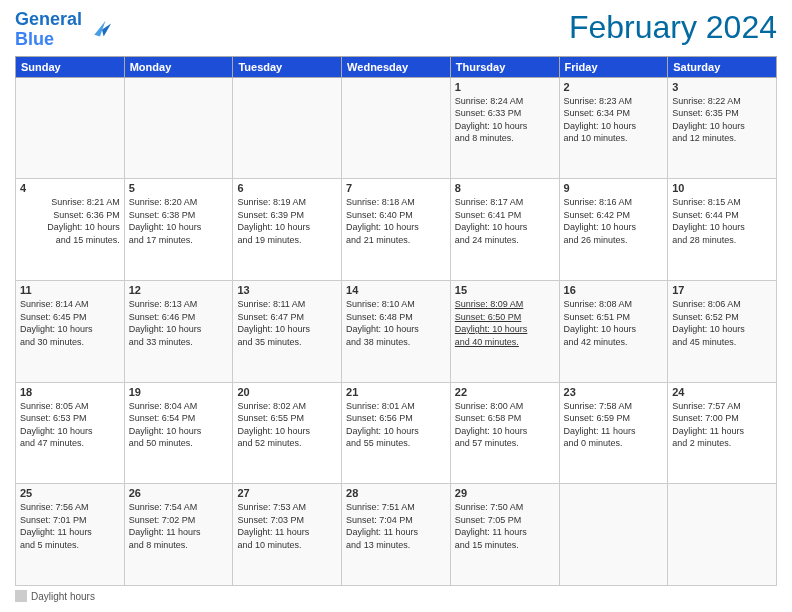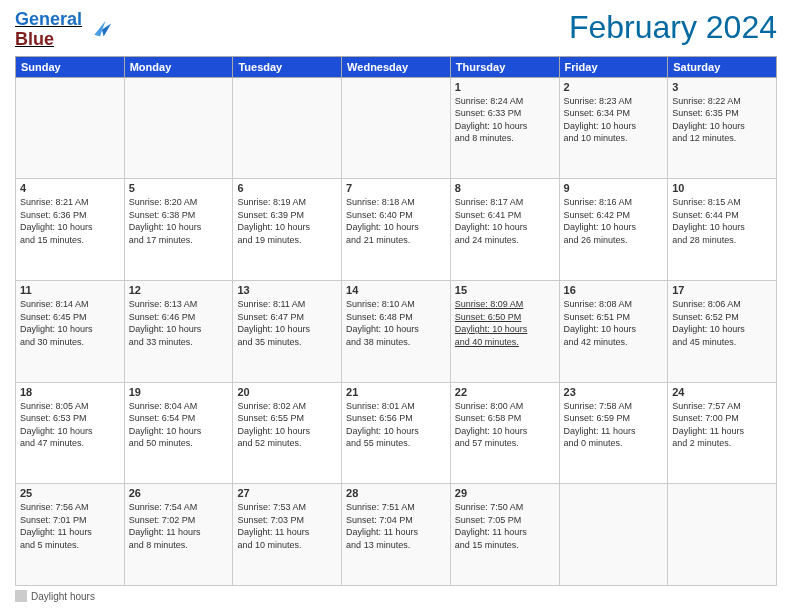--- a/index.html
+++ b/index.html
@@ -110,24 +110,24 @@
       display: inline-block;
     }
   </style>
 </head>
 <body>
 
 <div class="page">
   <div class="header">
     <div class="logo">
       <div>
-        <div style="display:flex;align-items:center;gap:3px;text-decoration:underline;">
+        <div style="display:flex;align-items:center;gap:3px;">
           <div class="logo-text">
             <span>General</span><br>
-            <span style="color:#7f1d1d;">Blue</span>
+            <span style="color:#3b82f6;">Blue</span>
           </div>
           <svg class="logo-bird" viewBox="0 0 30 30" xmlns="http://www.w3.org/2000/svg">
             <polygon points="10,20 28,8 20,22 18,14" fill="#1a6fc4"></polygon>
             <polygon points="10,20 22,5 16,22" fill="#4a9fe4"></polygon>
           </svg>
         </div>
       </div>
     </div>
     <div class="title-block">
       <div class="main-title">February 2024</div>
@@ -170,21 +170,21 @@
             <div class="day-num">3</div>
             <div class="day-info" style="white-space: pre-line;">Sunrise: 8:22 AM
 Sunset: 6:35 PM
 Daylight: 10 hours
 and 12 minutes.</div>
           </td>
         </tr>
         <tr>
           <td>
             <div class="day-num">4</div>
-            <div class="day-info" style="white-space: pre-line;">Sunrise: 8:21 AM
+            <div class="day-info" style="white-space: pre-line; text-align: right;">Sunrise: 8:21 AM
 Sunset: 6:36 PM
 Daylight: 10 hours
 and 15 minutes.</div>
           </td>
           <td>
             <div class="day-num">5</div>
             <div class="day-info" style="white-space: pre-line;">Sunrise: 8:20 AM
 Sunset: 6:38 PM
 Daylight: 10 hours
 and 17 minutes.</div>

